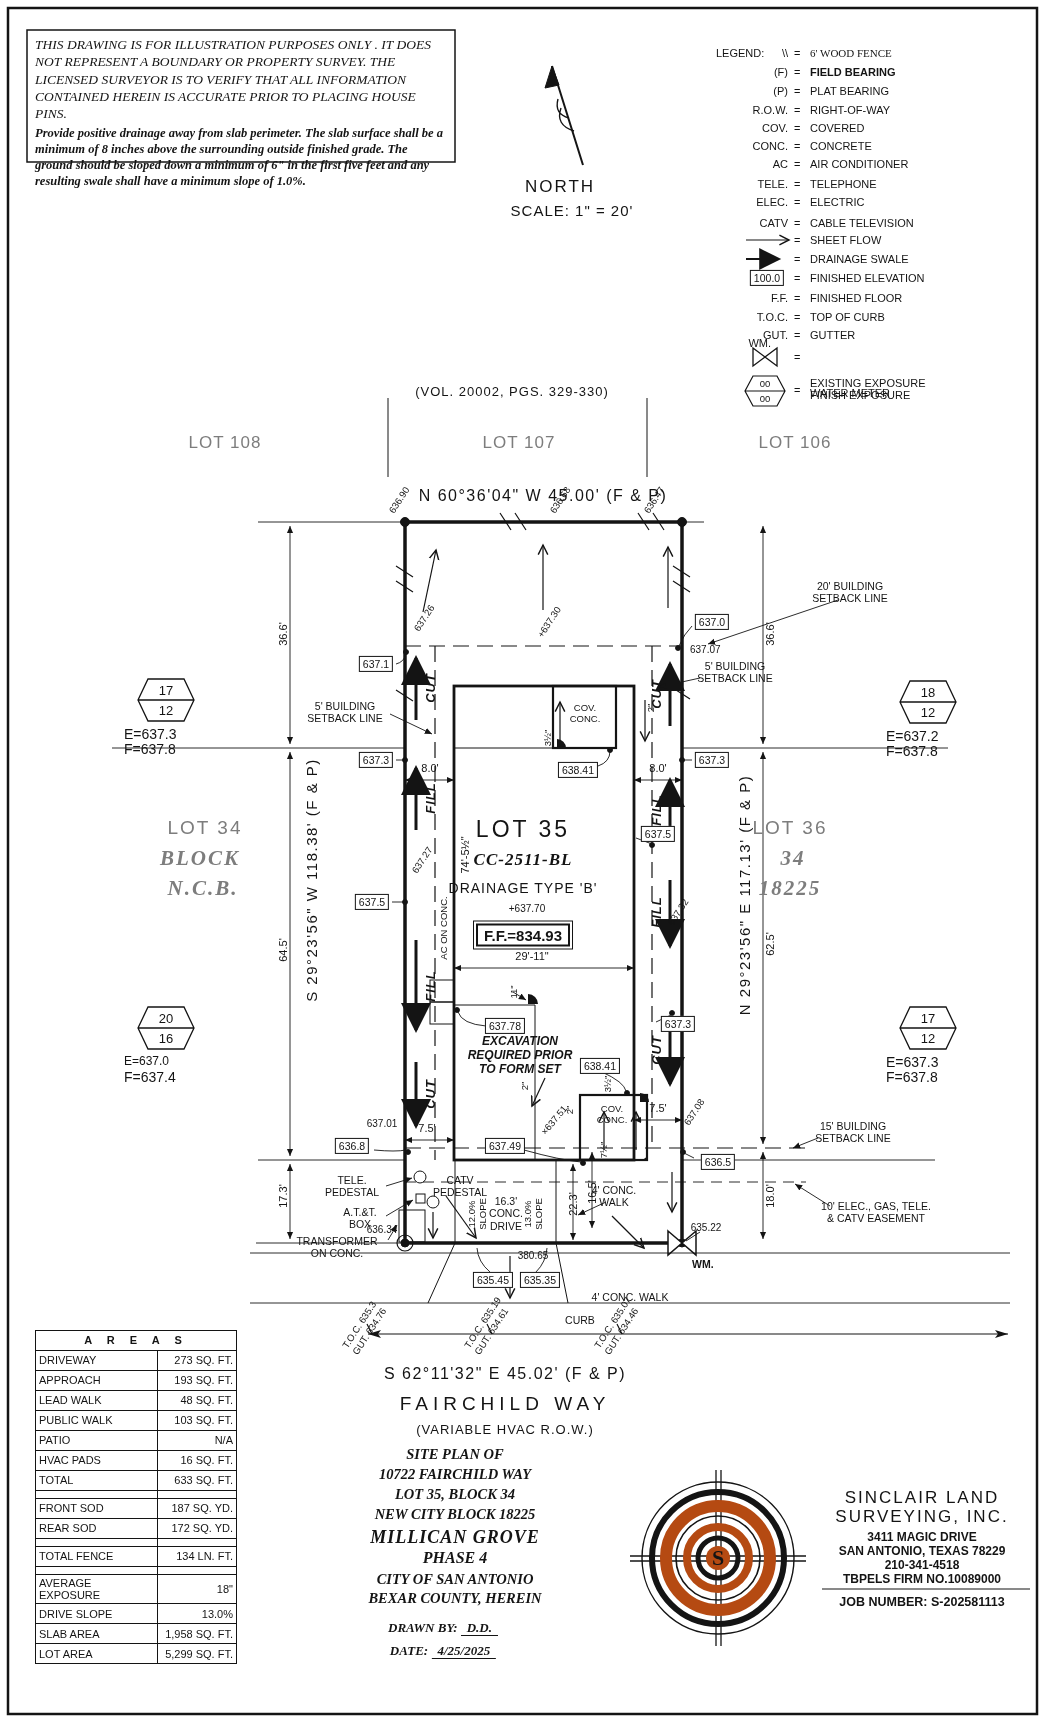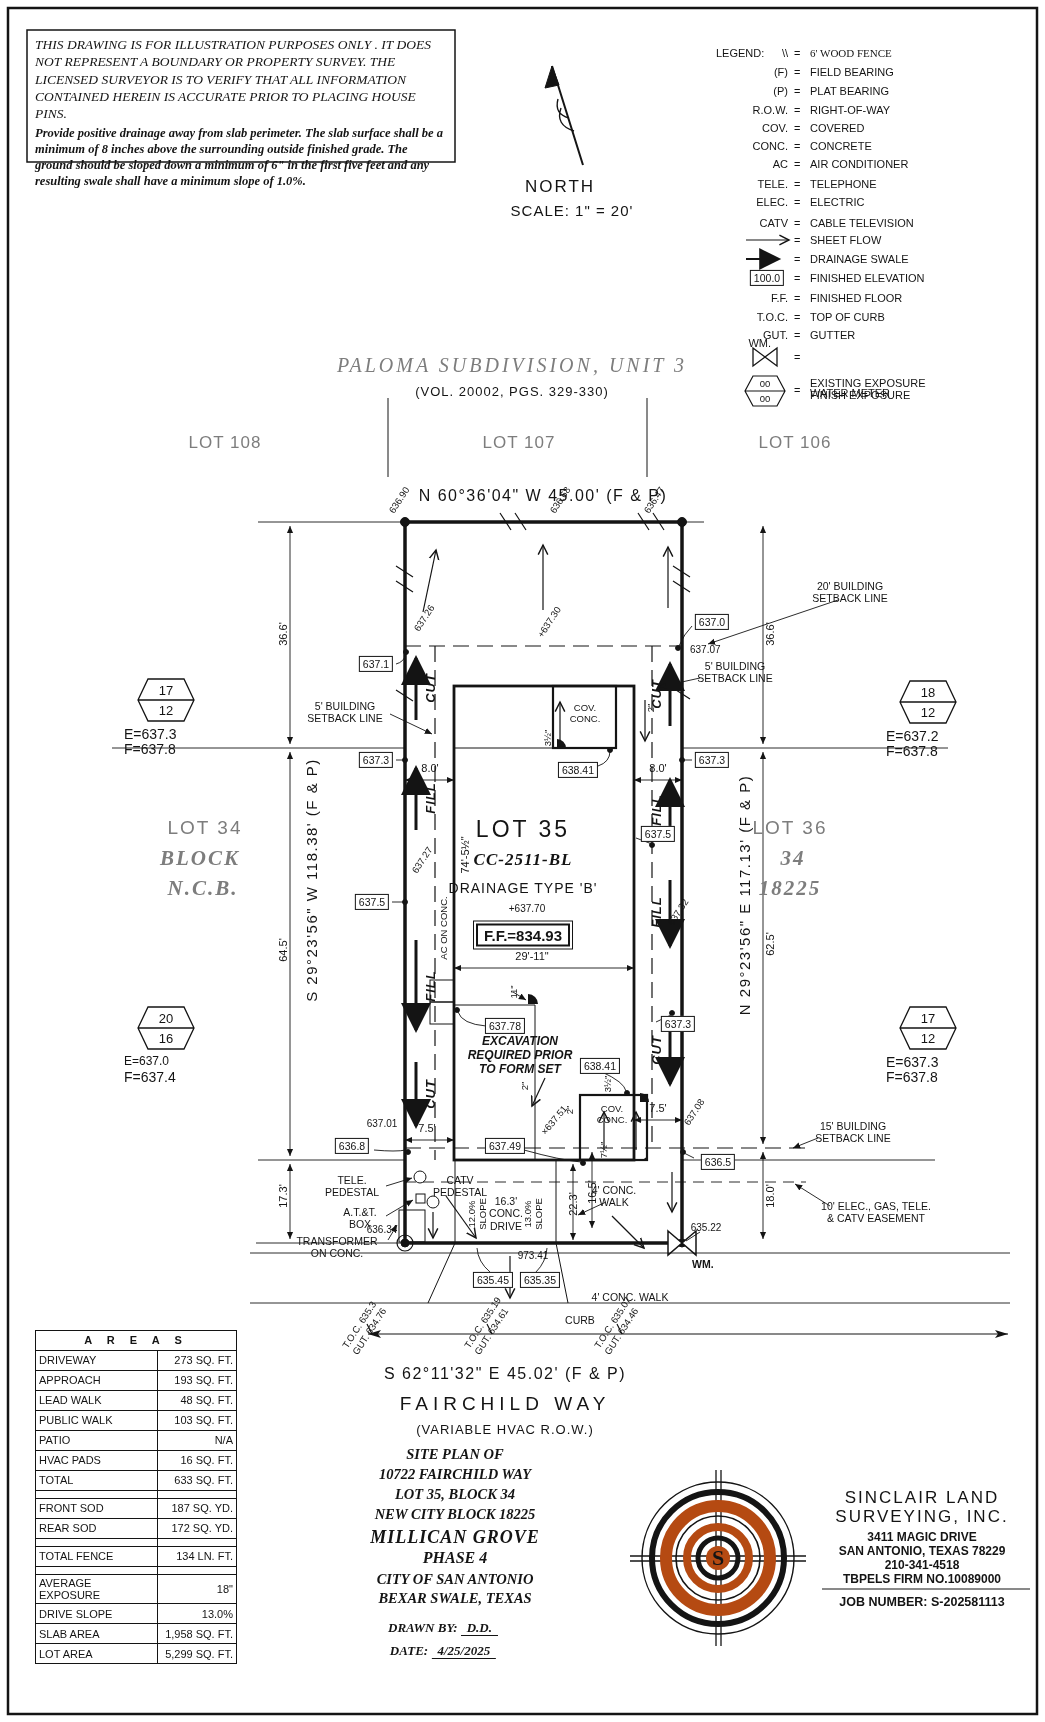--- a/index.html
+++ b/index.html
@@ -240,21 +240,21 @@
 
 <div class="lb ctr" style="left:560px;top:187px;font-size:17px;letter-spacing:2px;">NORTH</div>
 <div class="lb ctr" style="left:572px;top:211px;font-size:15px;letter-spacing:1px;">SCALE: 1" = 20'</div>
 
 <div class="lb" style="left:716px;top:47px;">LEGEND:</div>
 <div class="lg-sym" style="top:47px;">\\</div>
     <div class="lg-eq" style="top:47px;">=</div>
     <div class="lg-tx" style="top:47px;font-family:Liberation Serif, serif;">6' WOOD FENCE</div>
 <div class="lg-sym" style="top:66px;">(F)</div>
     <div class="lg-eq" style="top:66px;">=</div>
-    <div class="lg-tx" style="top:66px;">FIELD BEARING</div>
+    <div class="lg-tx" style="top:66px;font-weight:bold;">FIELD BEARING</div>
 <div class="lg-sym" style="top:85px;">(P)</div>
     <div class="lg-eq" style="top:85px;">=</div>
     <div class="lg-tx" style="top:85px;">PLAT BEARING</div>
 <div class="lg-sym" style="top:104px;">R.O.W.</div>
     <div class="lg-eq" style="top:104px;">=</div>
     <div class="lg-tx" style="top:104px;">RIGHT-OF-WAY</div>
 <div class="lg-sym" style="top:122px;">COV.</div>
     <div class="lg-eq" style="top:122px;">=</div>
     <div class="lg-tx" style="top:122px;">COVERED</div>
 <div class="lg-sym" style="top:140px;">CONC.</div>
@@ -290,21 +290,20 @@
     <div class="lg-tx" style="top:329px;">GUTTER</div>
 <div class="lg-sym small" style="top:337px;left:726px;width:45px;">WM.</div>
 <div class="lg-eq" style="top:351px;">=</div>
     <div class="lg-tx" style="top:351px;margin-top:36px;">WATER METER</div>
 <div class="lb small" style="left:765px;top:378px;transform:translateX(-50%);">00</div>
 <div class="lb small" style="left:765px;top:393px;transform:translateX(-50%);">00</div>
 <div class="lg-eq" style="top:384px;">=</div>
     <div class="lg-tx" style="top:377px;">EXISTING EXPOSURE
 FINISH EXPOSURE</div>
 
-<div class="lb ctr gray" style="left:512px;top:366px;font-family:'Liberation Serif',serif;font-style:italic;font-size:20px;letter-spacing:3px;white-space:nowrap;">PALOMA SUBDIVISION, UNIT 3</div>
 <div class="lb ctr" style="left:512px;top:392px;font-size:13px;letter-spacing:1px;white-space:nowrap;">(VOL. 20002, PGS. 329-330)</div>
 <div class="lb ctr gray" style="left:225px;top:443px;font-size:17px;letter-spacing:1px;">LOT 108</div>
 <div class="lb ctr gray" style="left:519px;top:443px;font-size:17px;letter-spacing:1px;">LOT 107</div>
 <div class="lb ctr gray" style="left:795px;top:443px;font-size:17px;letter-spacing:1px;">LOT 106</div>
 <div class="lb ctr gray" style="left:205px;top:828px;font-size:19px;letter-spacing:2px;">LOT 34</div>
 <div class="lb ctr gray serifi" style="left:200px;top:858px;font-size:21px;letter-spacing:2px;">BLOCK</div>
 <div class="lb ctr gray serifi" style="left:203px;top:888px;font-size:21px;letter-spacing:2px;">N.C.B.</div>
 <div class="lb ctr gray" style="left:790px;top:828px;font-size:19px;letter-spacing:2px;">LOT 36</div>
 <div class="lb ctr gray serifi" style="left:793px;top:858px;font-size:21px;letter-spacing:2px;">34</div>
 <div class="lb ctr gray serifi" style="left:790px;top:888px;font-size:21px;letter-spacing:2px;">18225</div>
@@ -409,21 +408,21 @@
 <div class="lb rs" style="left:654px;top:500px;">636.47</div>
 <div class="lb rs" style="left:424px;top:618px;">637.26</div>
 <div class="lb rs" style="left:549px;top:622px;">+637.30</div>
 <div class="lb" style="left:690px;top:644px;font-size:10px;">637.07</div>
 <div class="lb rs" style="left:422px;top:860px;">637.27</div>
 <div class="lb rs" style="left:678px;top:912px;">637.32</div>
 <div class="lb rs" style="left:694px;top:1112px;">637.08</div>
 <div class="lb rs" style="left:554px;top:1120px;transform:translate(-50%,-50%) rotate(-50deg);">×637.51</div>
 <div class="lb ctr" style="left:382px;top:1124px;font-size:10px;">637.01</div>
 <div class="lb ctr" style="left:382px;top:1230px;font-size:10px;">636.34</div>
-<div class="lb ctr" style="left:533px;top:1256px;font-size:10px;">973.41</div>
+<div class="lb ctr" style="left:533px;top:1256px;font-size:10px;">380.65</div>
 <div class="lb ctr" style="left:706px;top:1228px;font-size:10px;">635.22</div>
 
 <div class="bx" style="left:376px;top:664px;">637.1</div>
 <div class="bx" style="left:376px;top:760px;">637.3</div>
 <div class="bx" style="left:372px;top:902px;">637.5</div>
 <div class="bx" style="left:352px;top:1146px;">636.8</div>
 <div class="bx" style="left:712px;top:622px;">637.0</div>
 <div class="bx" style="left:712px;top:760px;">637.3</div>
 <div class="bx" style="left:658px;top:834px;">637.5</div>
 <div class="bx" style="left:678px;top:1024px;">637.3</div>
@@ -521,21 +520,21 @@
 </tbody>
     </table>
 
 <div class="tb" style="left:455px;top:1446px;">SITE PLAN OF</div>
 <div class="tb" style="left:455px;top:1466px;">10722 FAIRCHILD WAY</div>
 <div class="tb" style="left:455px;top:1486px;">LOT 35, BLOCK 34</div>
 <div class="tb" style="left:455px;top:1506px;">NEW CITY BLOCK 18225</div>
 <div class="tb" style="left:455px;top:1527px;font-size:18px;letter-spacing:1px;">MILLICAN GROVE</div>
 <div class="tb" style="left:455px;top:1549px;font-size:16px;">PHASE 4</div>
 <div class="tb" style="left:455px;top:1571px;">CITY OF SAN ANTONIO</div>
-<div class="tb" style="left:455px;top:1590px;">BEXAR SWALE, TEXAS</div>
+<div class="tb" style="left:455px;top:1590px;">BEXAR COUNTY, HEREIN</div>
 <div class="tb" style="left:443px;top:1620px;font-size:13px;"><span>DRAWN BY:</span> <span class="ul">D.D.</span></div>
 <div class="tb" style="left:443px;top:1643px;font-size:13px;"><span>DATE:</span> <span class="ul">4/25/2025</span></div>
 
 <div class="lb ctr" style="left:718px;top:1558px;font:700 22px 'Liberation Serif',serif;color:#141414;z-index:3;">S</div>
 <div class="sv" style="left:922px;top:1488px;font-size:17px;letter-spacing:2px;">SINCLAIR LAND</div>
 <div class="sv" style="left:922px;top:1507px;font-size:17px;letter-spacing:2px;">SURVEYING, INC.</div>
 <div class="sv" style="left:922px;top:1530px;font-size:12px;font-weight:700;">3411 MAGIC DRIVE</div>
 <div class="sv" style="left:922px;top:1544px;font-size:12px;font-weight:700;">SAN ANTONIO, TEXAS 78229</div>
 <div class="sv" style="left:922px;top:1558px;font-size:12px;font-weight:700;">210-341-4518</div>
 <div class="sv" style="left:922px;top:1572px;font-size:12px;font-weight:700;">TBPELS FIRM NO.10089000</div>

